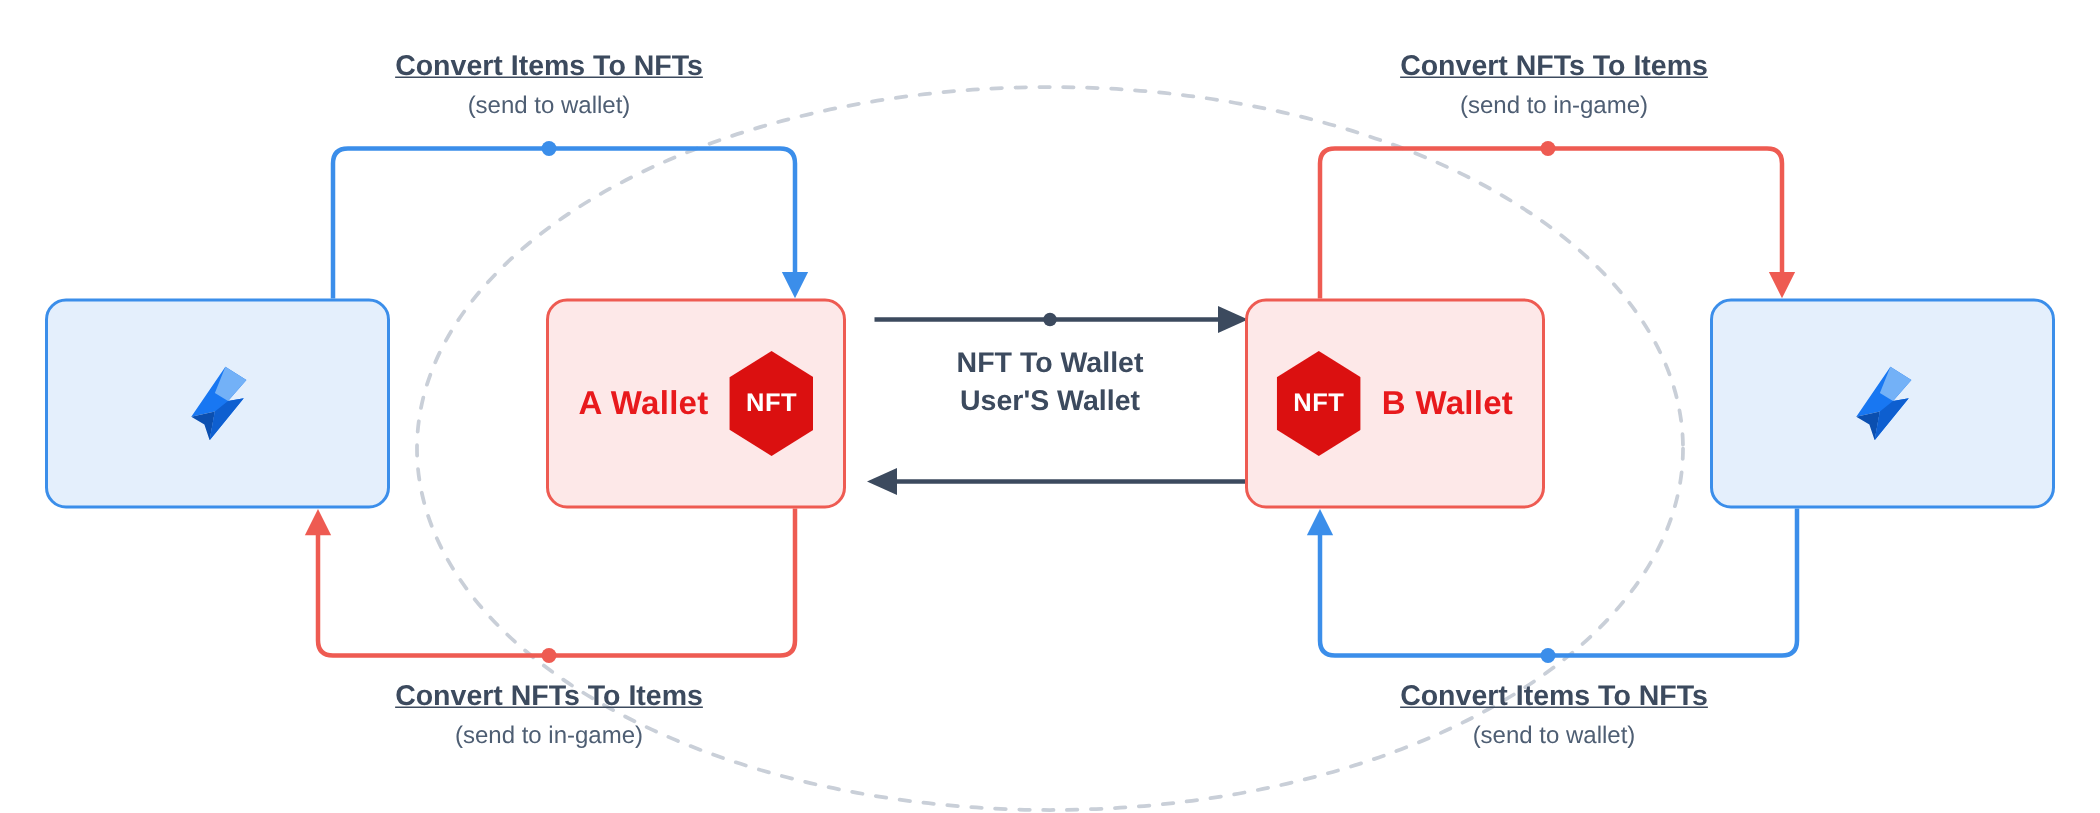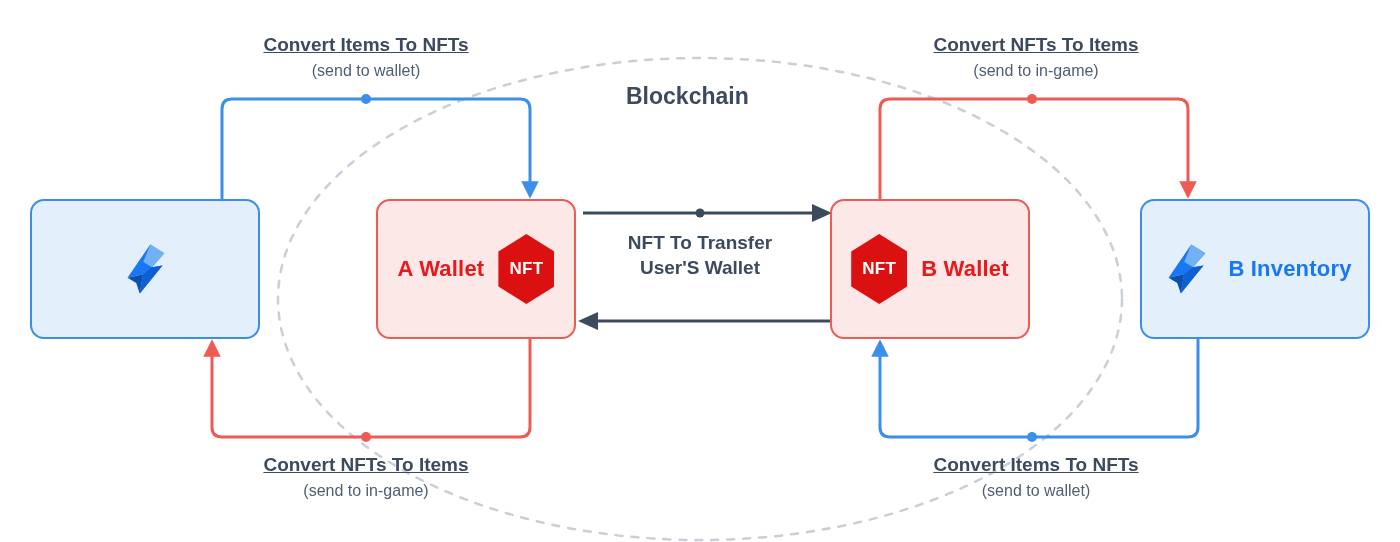--- a/index.html
+++ b/index.html
@@ -77,21 +77,21 @@
 
   <div class="box inv" style="left:30px;top:199px;width:230px;height:140px;">
     <svg class="bolt" viewBox="0 0 64 64">
       <polygon points="38,4 54,14 40,30 52,28 26,60 30,38 12,42" fill="#1877F2"></polygon>
       <polygon points="38,4 54,14 40,30 30,24" fill="#73B1F7"></polygon>
       <polygon points="26,60 30,38 12,42 22,48" fill="#0B4FB0"></polygon>
       <polygon points="40,30 52,28 26,60 30,38" fill="#0E5FD0"></polygon>
     </svg>
   </div>
 
-  <div class="box wal" style="left:376px;top:199px;width:200px;height:140px;">
+  <div class="box wal" style="left:364px;top:199px;width:200px;height:140px;">
     <span class="box-label">A Wallet</span>
     <span class="hex">
       <span class="hexbg"></span>
       <span class="hextxt">NFT</span>
     </span>
   </div>
 
   <div class="box wal" style="left:830px;top:199px;width:200px;height:140px;">
     <span class="hex">
       <span class="hexbg"></span>
@@ -100,21 +100,20 @@
     <span class="box-label">B Wallet</span>
   </div>
 
   <div class="box inv" style="left:1140px;top:199px;width:230px;height:140px;">
     <svg class="bolt" viewBox="0 0 64 64">
       <polygon points="38,4 54,14 40,30 52,28 26,60 30,38 12,42" fill="#1877F2"></polygon>
       <polygon points="38,4 54,14 40,30 30,24" fill="#73B1F7"></polygon>
       <polygon points="26,60 30,38 12,42 22,48" fill="#0B4FB0"></polygon>
       <polygon points="40,30 52,28 26,60 30,38" fill="#0E5FD0"></polygon>
     </svg>
-    <span class="box-label">B Inventory</span>
   </div>
 
   <div class="cap" style="left:226px;top:33px;width:280px;">
     <div class="t1">Convert Items To NFTs</div>
     <div class="t2">(send to wallet)</div>
   </div>
 
   <div class="cap" style="left:896px;top:33px;width:280px;">
     <div class="t1">Convert NFTs To Items</div>
     <div class="t2">(send to in-game)</div>
@@ -123,20 +122,19 @@
   <div class="cap" style="left:226px;top:453px;width:280px;">
     <div class="t1">Convert NFTs To Items</div>
     <div class="t2">(send to in-game)</div>
   </div>
 
   <div class="cap" style="left:896px;top:453px;width:280px;">
     <div class="t1">Convert Items To NFTs</div>
     <div class="t2">(send to wallet)</div>
   </div>
 
-  <div class="blockchain-title" style="left:626px;top:83px;">Blockchain</div>
 
   <div class="transfer" style="left:600px;top:230px;width:200px;">
-    <div>NFT To Transfer</div>
+    <div>NFT To Wallet</div>
     <div>User'S Wallet</div>
   </div>
 
 </div>
 
 </body></html>

